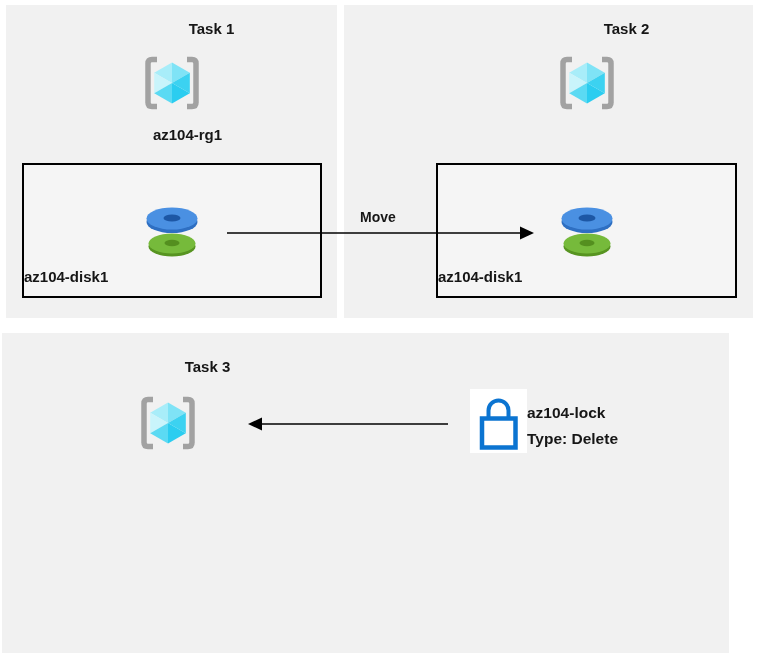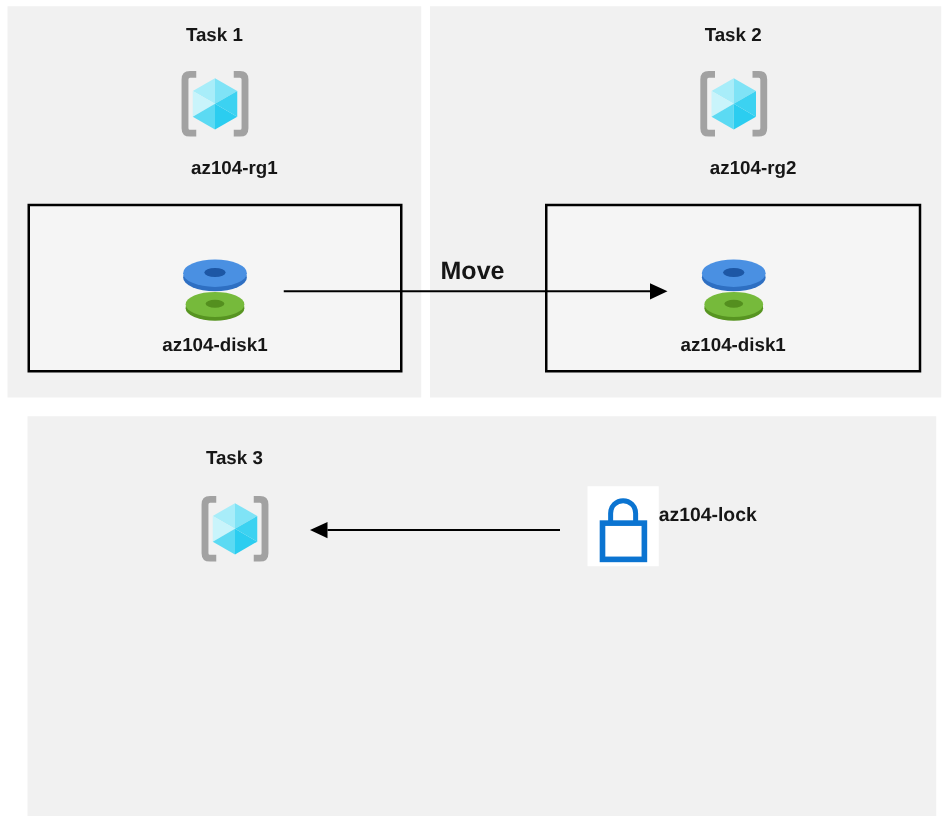--- a/index.html
+++ b/index.html
@@ -24,46 +24,46 @@
     --bracket-gray:#a2a2a2;
   }
   html,body{margin:0;padding:0;background:#ffffff;}
   .canvas{
     position:relative;width:757px;height:653px;background:#ffffff;
     overflow:hidden;font-family:"Liberation Sans",sans-serif;color:var(--text);
   }
   .panel{position:absolute;background:var(--panel-bg);}
   .p1{left:6px;top:5px;width:331px;height:313px;}
   .p2{left:344px;top:5px;width:409px;height:313px;}
-  .p3{left:22px;top:333px;width:727px;height:320px;}
+  .p3{left:2px;top:333px;width:727px;height:320px;}
   .col{position:absolute;top:0;height:100%;}
   .p1 .col,.p3 .col{left:0;width:331px;}
   .p2 .col{left:92px;width:301px;}
   .title{position:absolute;top:15px;width:100%;text-align:center;
-    font-size:15px;font-weight:bold;line-height:18px;}
+    font-size:15px;font-weight:bold;line-height:18px;margin-left:40px;}
   .p3 .title{top:25px;}
   .rg-icon{position:absolute;left:50%;transform:translateX(-50%);top:50px;
     width:58px;height:56px;}
   .p3 .rg-icon{top:62px;}
   .rg-label{position:absolute;top:121px;width:100%;text-align:center;
     font-size:15px;font-weight:bold;line-height:18px;margin-left:16px;}
   .p3 .rg-label{top:130px;}
   .disk-box{position:absolute;left:16px;top:158px;width:300px;height:135px;
     background:var(--box-bg);border:2px solid var(--box-border);box-sizing:border-box;}
   .p2 .disk-box{left:0;width:301px;}
   .p3 .disk-box{top:169px;}
   .disk-icon{position:absolute;left:50%;transform:translateX(-50%);top:39px;
     width:58px;height:54px;}
-  .disk-label{position:absolute;top:103px;width:100%;text-align:center;
+  .disk-label{position:absolute;top:103px;width:100%;text-align:left;
     font-size:15px;font-weight:bold;line-height:18px;}
   .arrow-svg{position:absolute;overflow:visible;}
   .arrow-line{stroke:var(--arrow);stroke-width:1.6px;}
   .arrow-head{fill:var(--arrow);}
   .move-label{position:absolute;left:330px;top:208px;width:96px;text-align:center;
-    font-size:20px;font-weight:bold;line-height:18px;}
+    font-size:14px;font-weight:bold;line-height:18px;}
   .lock-tile{position:absolute;left:470px;top:389px;width:57px;height:64px;
     background:#ffffff;}
   .lock-tile svg{display:block;width:57px;height:64px;}
   .lock-stroke{stroke:var(--lock-blue);fill:none;}
   .lock-body{stroke:var(--lock-blue);fill:#ffffff;}
   .lock-text{position:absolute;left:527px;top:400px;width:140px;text-align:left;
     font-size:15.5px;font-weight:bold;line-height:26px;}
   
   .f-tl{fill:var(--cube-light);} .f-tr{fill:var(--cube-mid);}
   .f-l{fill:var(--cube-lighter);} .f-bl{fill:var(--cube-mid2);}
@@ -117,21 +117,20 @@
       </div>
     </div>
   </section>
 
   <section class="panel p2">
     <div class="col">
       <div class="title">Task 2</div>
       <svg class="rg-icon" viewBox="0 0 58 56">
           <use href="#sym-rg"></use>
         </svg>
-      <div class="rg-label">az104-rg2</div>
       <div class="disk-box">
         <svg class="disk-icon" viewBox="0 0 58 54">
             <use href="#sym-disk"></use>
           </svg>
         <div class="disk-label">az104-disk1</div>
       </div>
     </div>
   </section>
 
   <section class="panel p3">
@@ -155,15 +154,16 @@
   </svg>
 
   <div class="lock-tile">
     <svg viewBox="0 0 57 64">
       <path class="lock-stroke" stroke-width="4" d="M 18.5 31 V 21.5 A 10 10 0 0 1 38.5 21.5 V 31"></path>
       <rect class="lock-body" stroke-width="4.5" x="12" y="29.5" width="33.5" height="29"></rect>
     </svg>
   </div>
   <div class="lock-text">
     <div>az104-lock</div>
+    <div>Type: Delete</div>
   </div>
 
 </div>
 
 </body></html>

